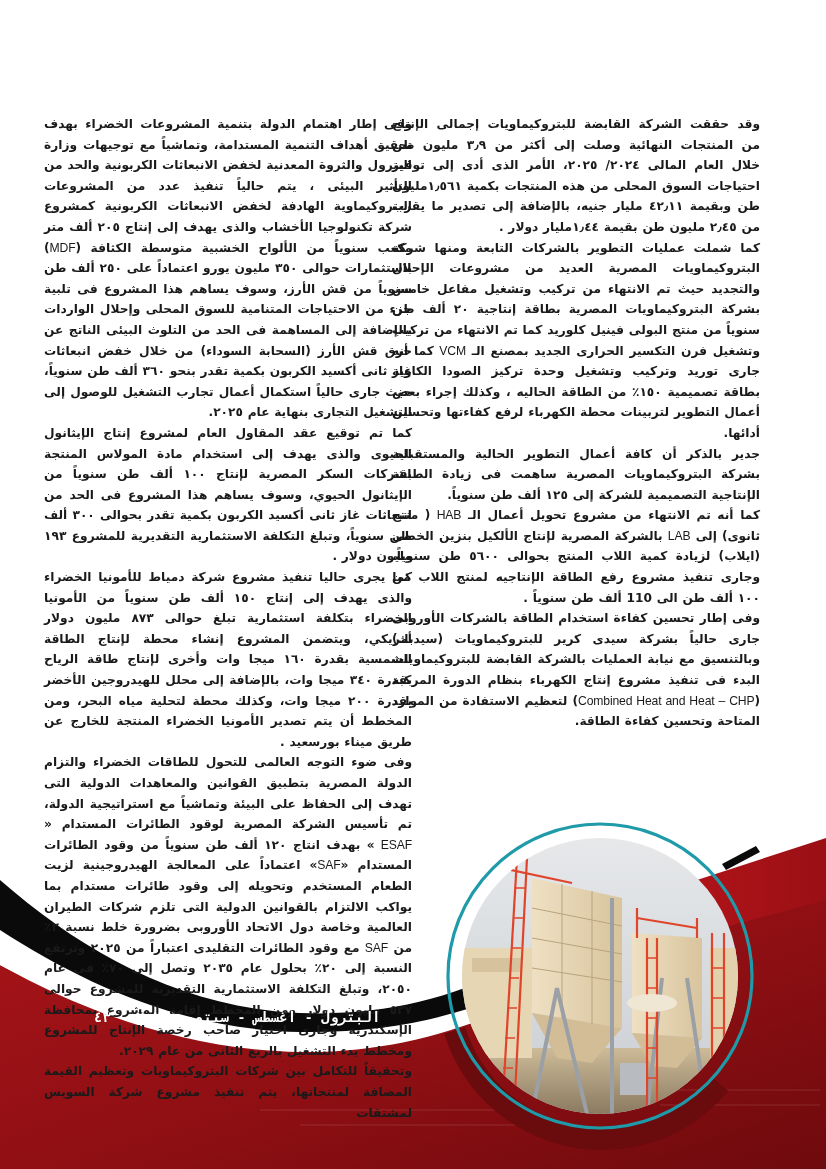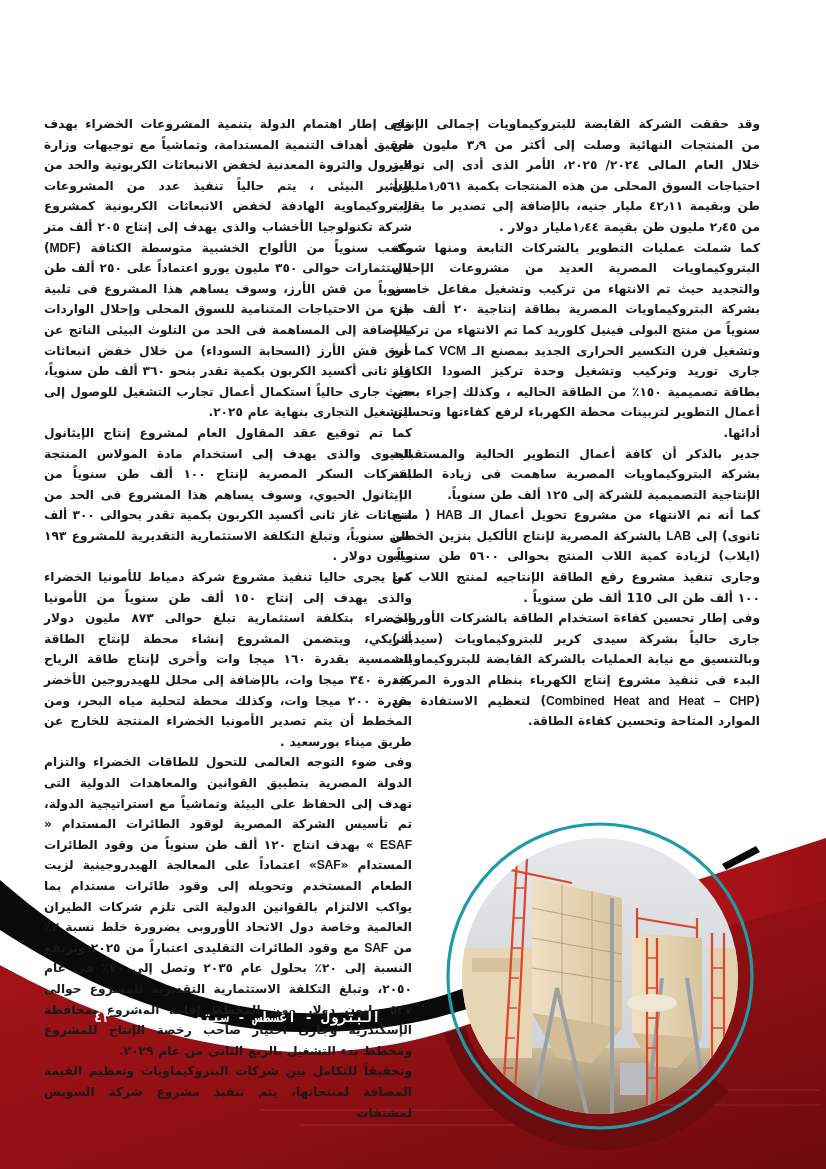--- a/index.html
+++ b/index.html
@@ -46,21 +46,21 @@
   .col-right {
     right: 66px;
   }
   .col-left {
     right: 414px;
   }
   .ltr {
     direction: ltr;
     unicode-bidi: embed;
     font-family: "Liberation Sans", sans-serif;
-    font-weight: bold;
+    font-weight: normal;
   }
   
   .footer {
     position: absolute;
     z-index: 3;
     left: 80px;
     top: 1009px;
     direction: rtl;
     color: #ffffff;
     font-family: Liberation Mono, monospace;

